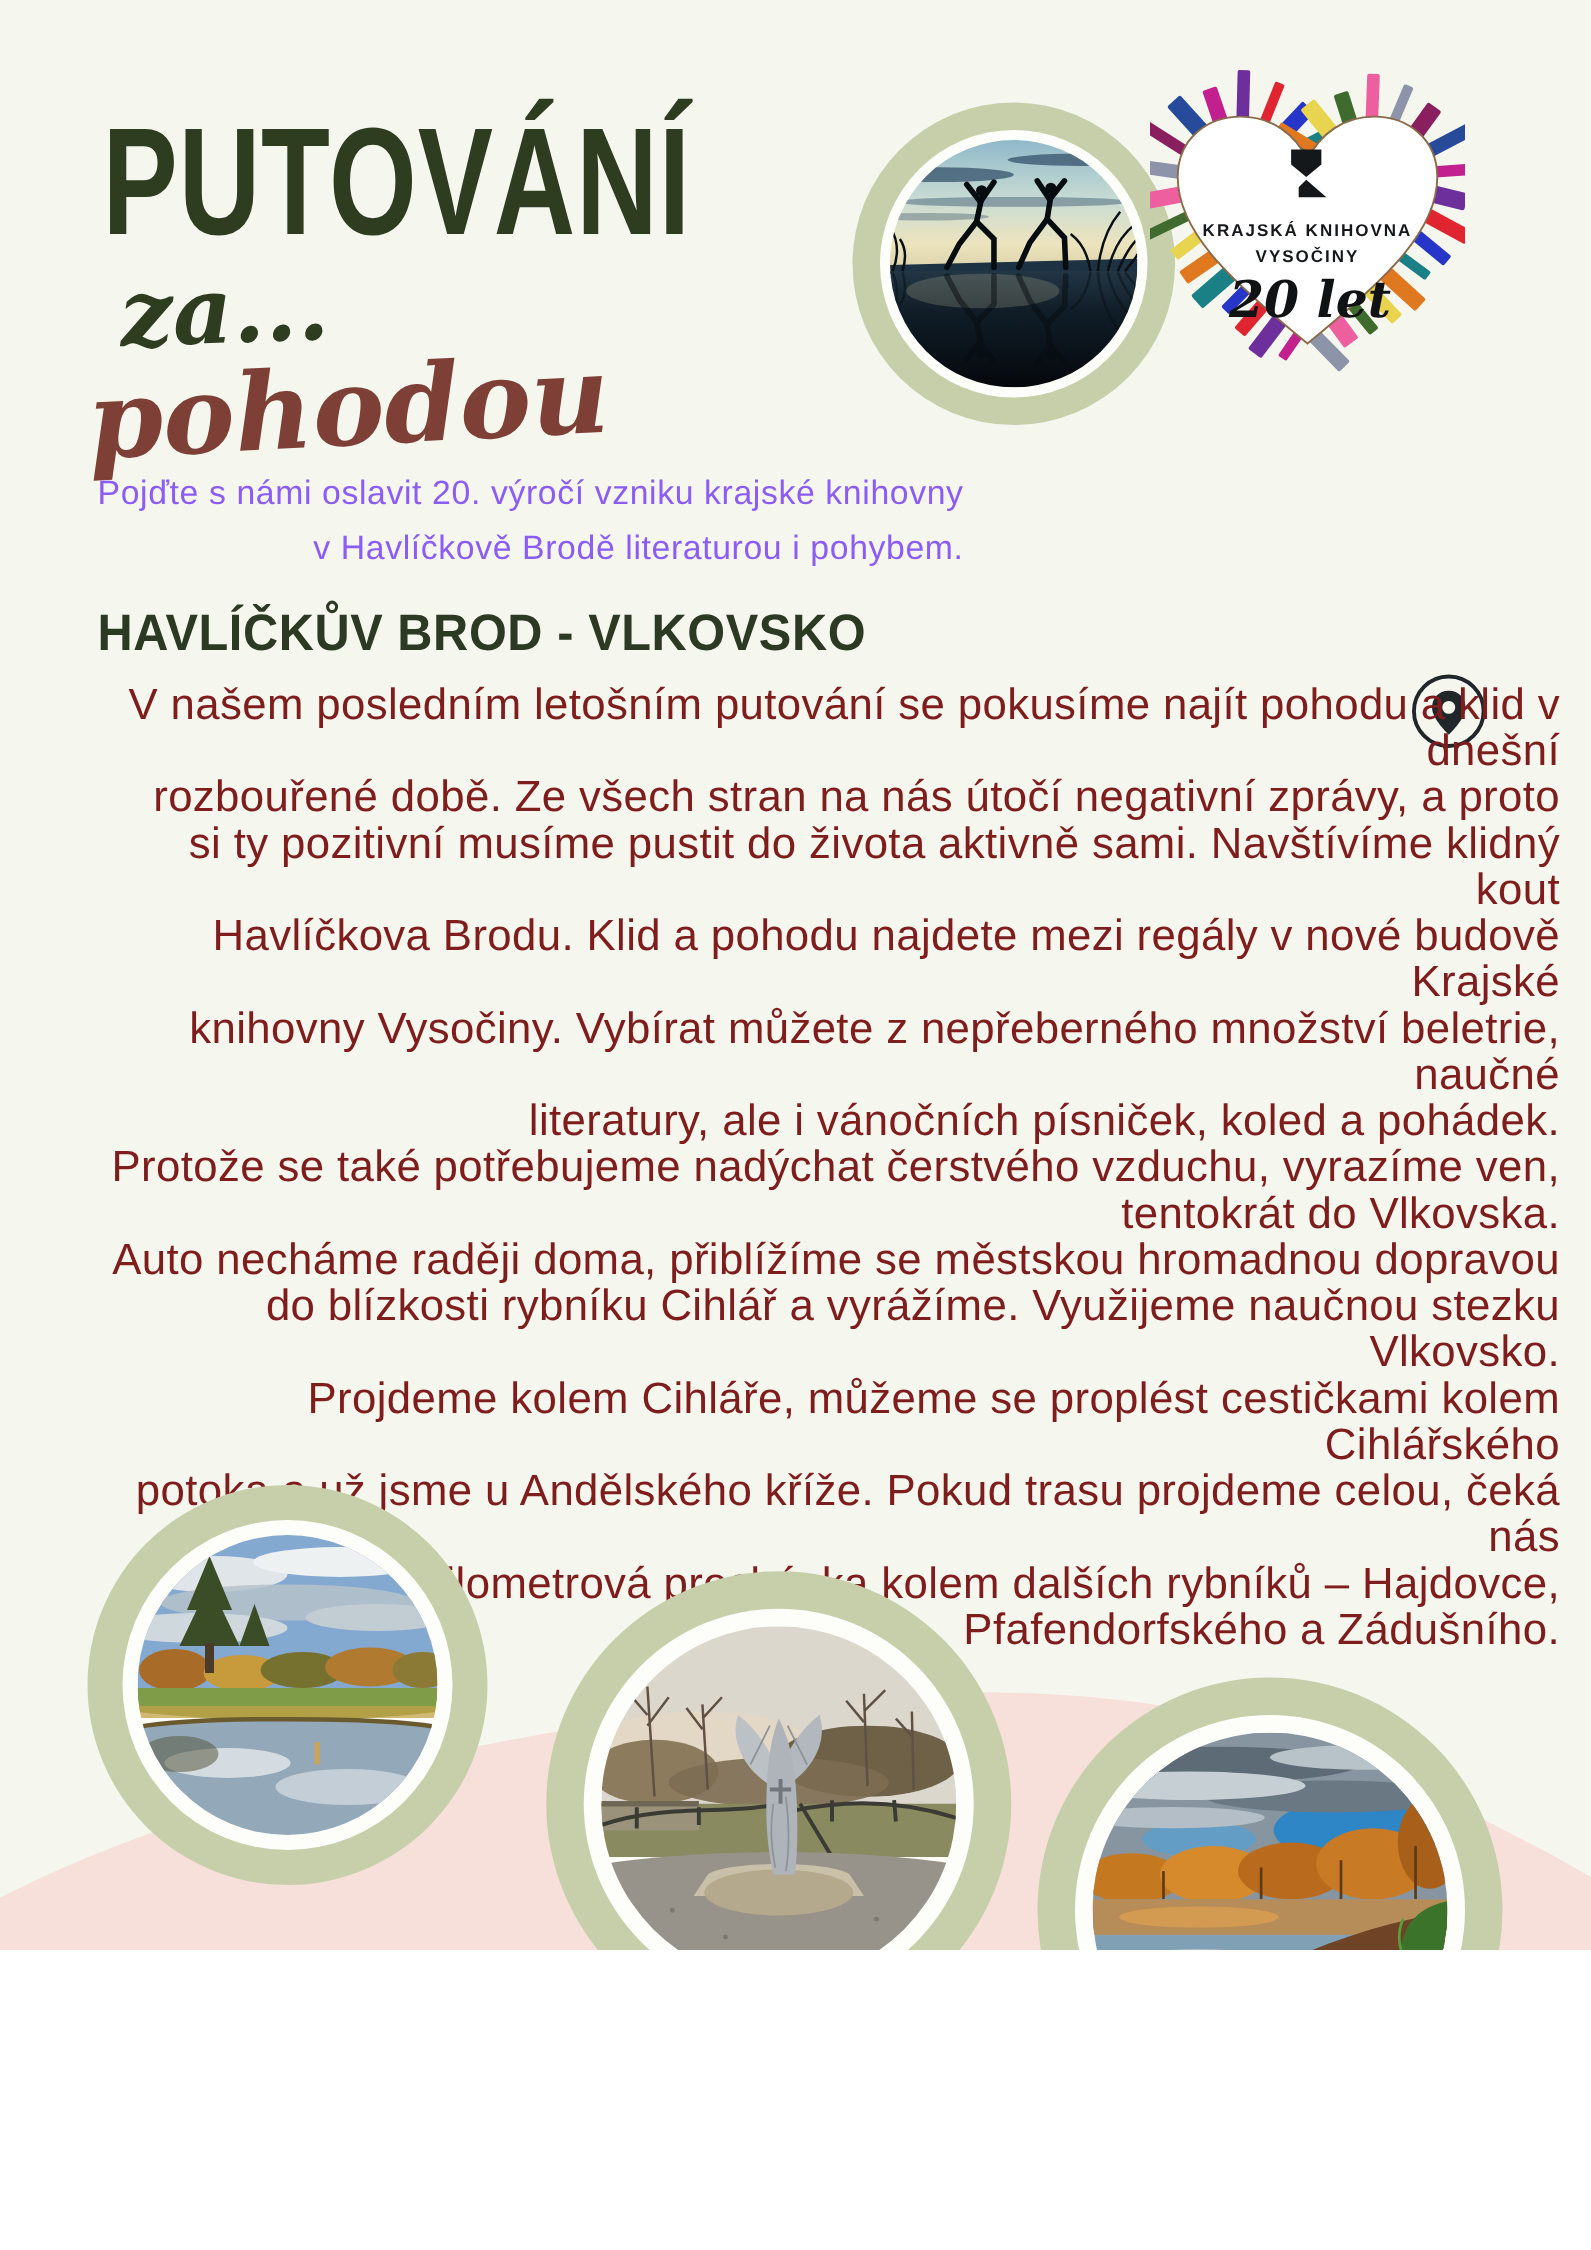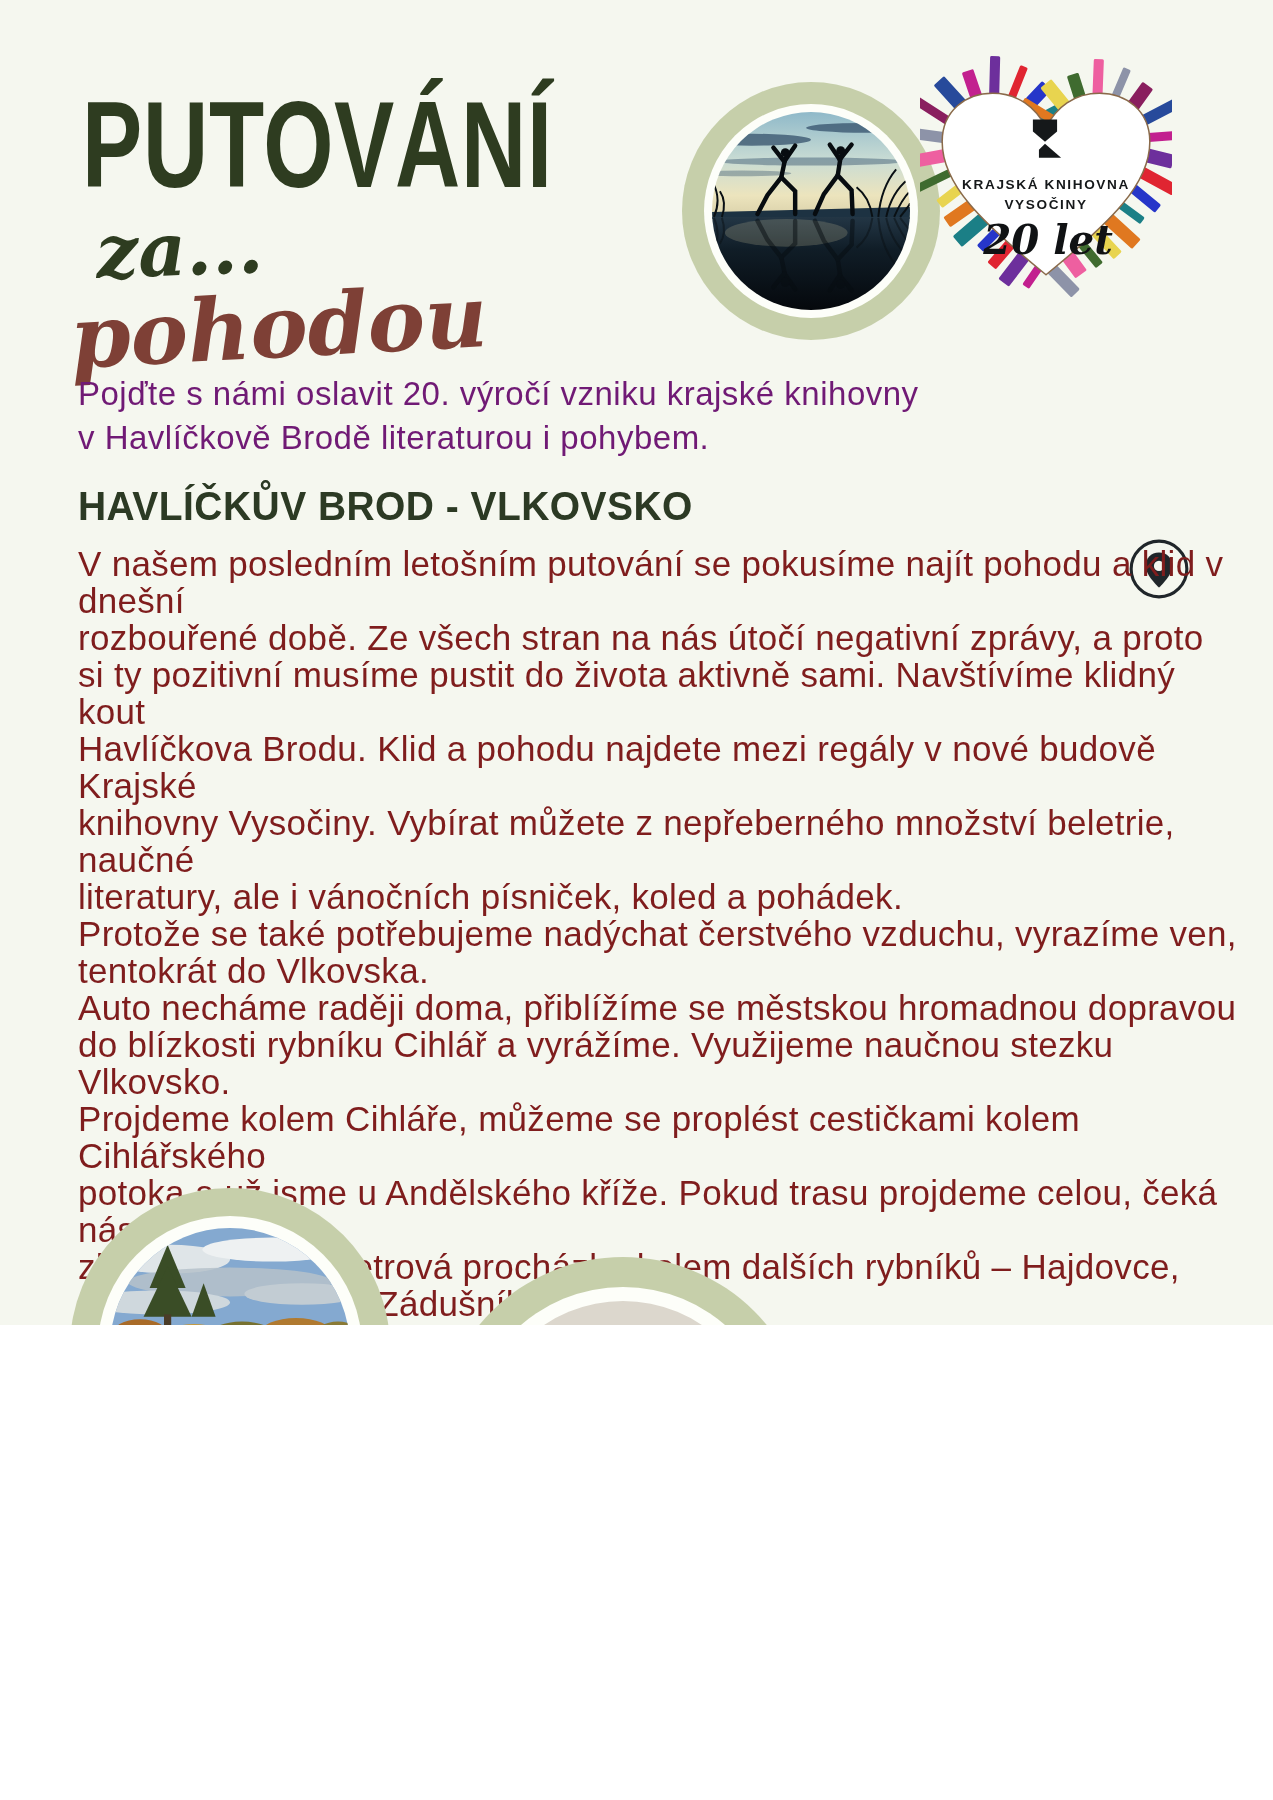--- a/index.html
+++ b/index.html
@@ -1,29 +1,29 @@
 <!DOCTYPE html>
 <html><head>
 <meta charset="utf-8">
 <style>
   html,body{margin:0;padding:0;}
   body{font-family:"Liberation Sans",sans-serif;}
-  #poster{position:relative;width:1273px;height:1325px;background:#f5f7ef;overflow:hidden;}
+  #poster{position:relative;width:1273px;height:1560px;background:#f5f7ef;overflow:hidden;text-align:right;}
 
   .abs{position:absolute;}
 
   
   #title{left:82px;top:84px;font-size:122px;font-weight:800;line-height:1;
          color:#2e3c20;transform:scaleX(.74);transform-origin:left top;letter-spacing:1px;}
   #script1{left:96px;top:206px;font-family:"DejaVu Serif",serif;font-style:italic;font-weight:600;
            font-size:74px;color:#2e3c20;transform:rotate(-2deg);}
   #script2{left:70px;top:276px;font-family:"DejaVu Serif",serif;font-style:italic;font-weight:700;
            font-size:86px;color:#7e4036;transform:rotate(-3deg);}
 
-  #intro{left:78px;top:372px;font-size:33px;line-height:44px;color:#701a75;
+  #intro{left:78px;top:372px;font-size:27px;line-height:44px;color:#8b5cf6;
          white-space:pre-line;letter-spacing:.5px;}
 
   #heading{left:78px;top:483px;font-size:41px;font-weight:800;color:#2c3a24;letter-spacing:.5px;
            transform:scaleX(.95);transform-origin:left top;}
 
   #body-text{left:78px;top:545px;width:1170px;font-size:35px;line-height:37px;
              color:#7f1d1d;white-space:pre-line;letter-spacing:.3px;}
 
   
   .ring{position:absolute;border-radius:50%;background:#c6cfaa;}

